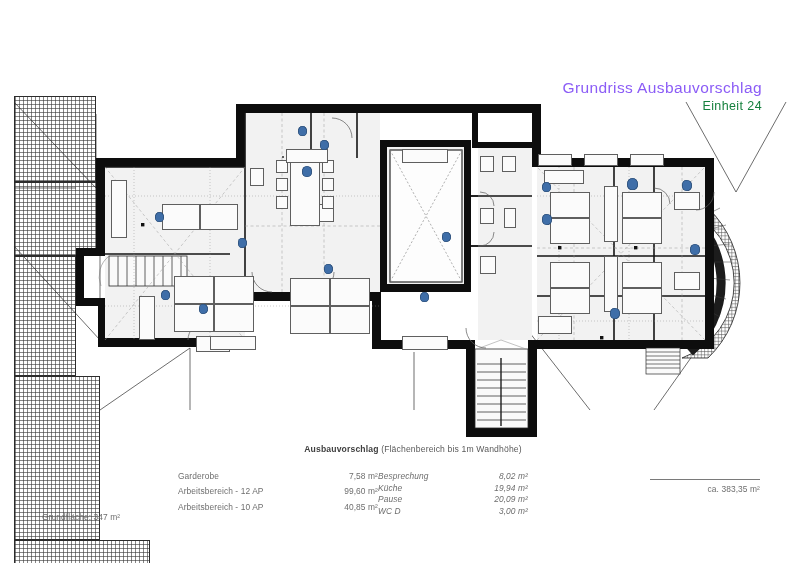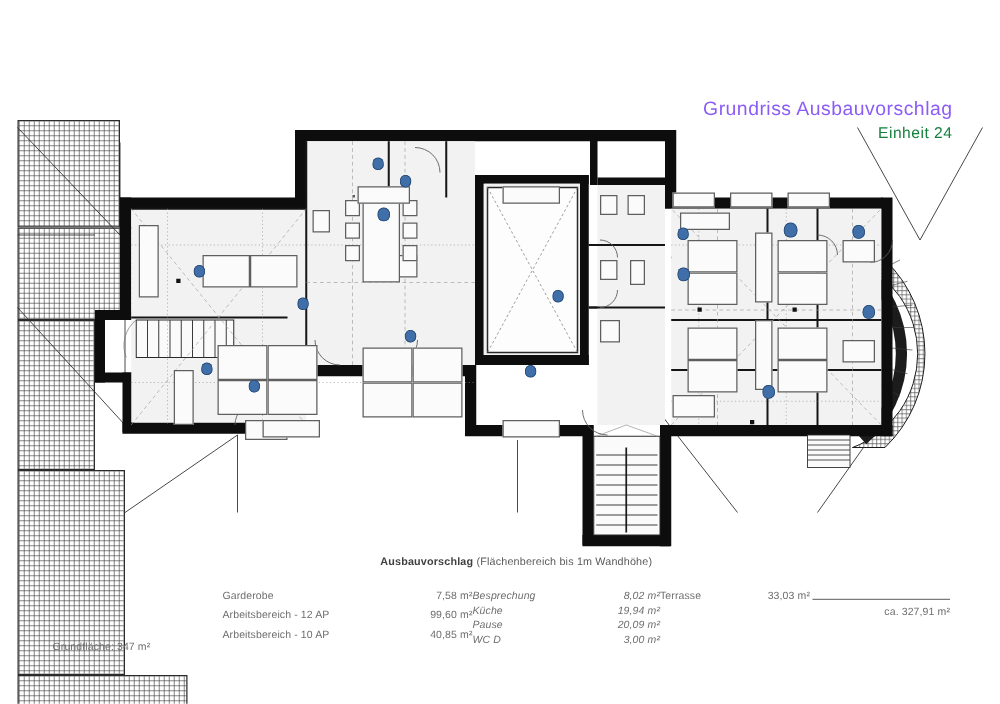--- a/index.html
+++ b/index.html
@@ -349,28 +349,24 @@
           <span class="lval">20,09 m²</span>
         </div>
         <div class="lrow">
           <span class="lname">WC D</span>
           <span class="lval">3,00 m²</span>
         </div>
       </div>
 
 
       <div class="lcol c4">
-        <div class="lrow">
-          <span class="lname">Terrasse</span>
-          <span class="lval">33,03 m²</span>
-        </div>
       </div>
     </div>
   </div>
 
   <div class="total-wrap">
     <div class="total-rule"></div>
-    <div class="total-val">ca. 327,91 m²</div>
+    <div class="total-val">ca. 383,35 m²</div>
   </div>
 
   <div class="gross">Grundfläche: 347 m²</div>
 
 </div>
 
 </body></html>

